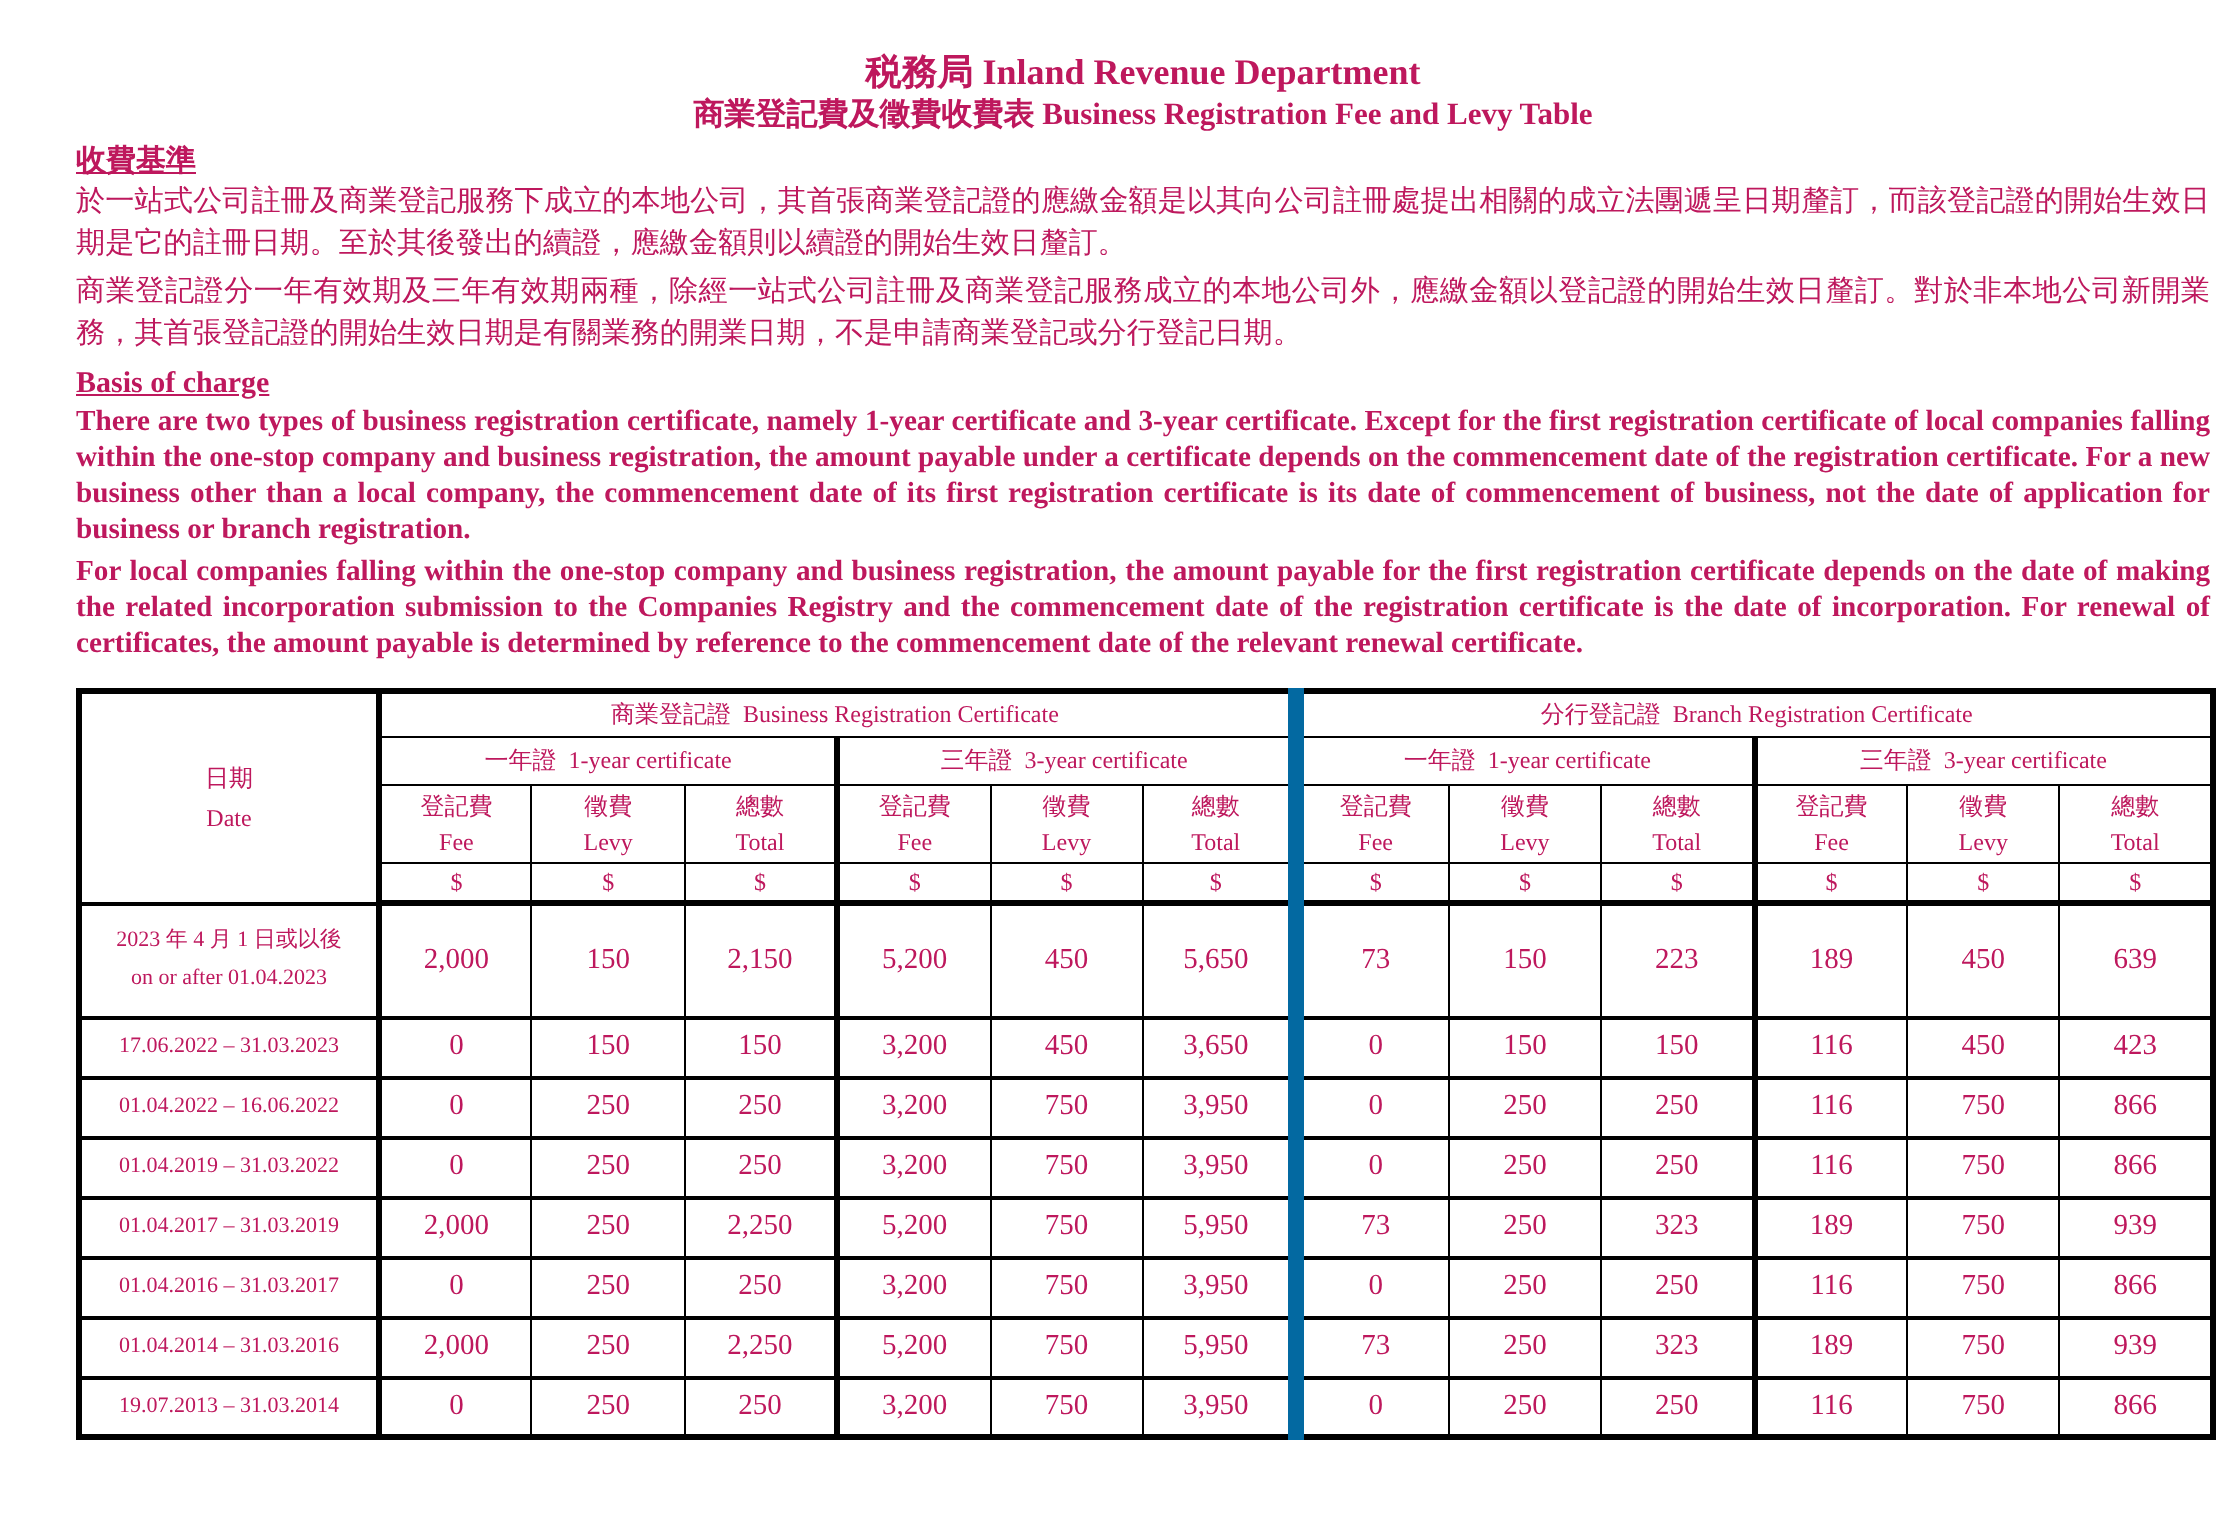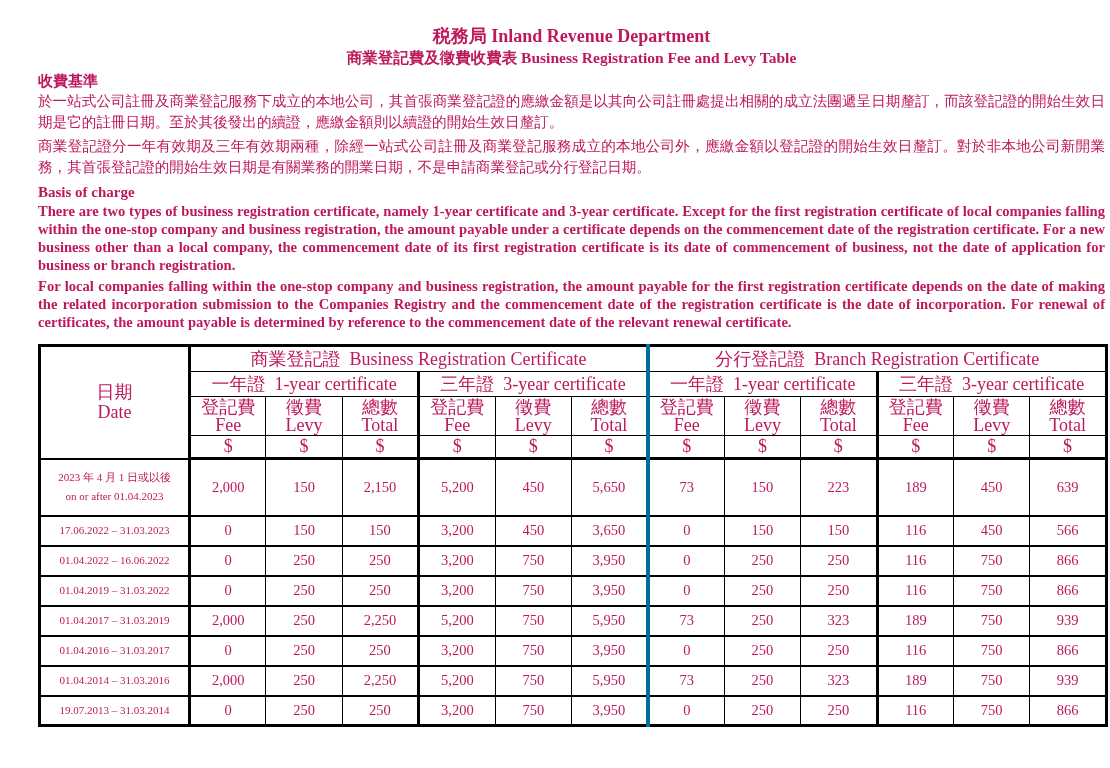--- a/index.html
+++ b/index.html
@@ -9,21 +9,21 @@
     width: 1110px; height: 768px;
     overflow: hidden;
     background: #ffffff;
     color: #be185d;
     font-family: "Liberation Serif", "DejaVu Serif", serif;
   }
   .content { width: 1067px; margin-left: 38px; padding-top: 26px; }
 
   h1.title { margin: 0; text-align: center; font-size: 18px; line-height: 20px; font-weight: bold; }
   h2.subtitle { margin: 2px 0 0; text-align: center; font-size: 15.5px; line-height: 19px; font-weight: bold; }
-  h3.sec { margin: 5px 0 1px; font-size: 15px; line-height: 18px; font-weight: bold; }
+  h3.sec { margin: 5px 0 1px; font-size: 15px; line-height: 18px; font-weight: bold; text-decoration: underline; }
   p.para { margin: 1px 0 0; font-size: 14.6px; text-align: justify; }
   p.para-zh { line-height: 21px; }
   p.para-zh + p.para-zh { margin-top: 3px; }
   p.para-en { line-height: 18px; font-weight: bold; }
   p.para-en + p.para-en { margin-top: 3px; }
 
   table.fee {
     border-collapse: collapse;
     table-layout: fixed;
     width: 1067px;
@@ -31,32 +31,32 @@
     border: 3px solid #000;
   }
   .fee th, .fee td {
     border: 1px solid #000;
     text-align: center;
     vertical-align: middle;
     font-weight: normal;
     padding: 0 2px;
     overflow: hidden;
   }
-  .fee thead th { font-size: 18px; }
+  .fee thead th { font-size: 12px; }
   .fee tr.hrow1 th { height: 23px; }
   .fee tr.hrow2 th { height: 24px; }
   .fee tr.hrow3 th { height: 39px; }
   .fee tr.hrow3 th div { line-height: 18.5px; }
   .fee tr.hrow4 th { height: 20px; border-bottom: 3px solid #000; }
   .fee tbody td { font-size: 14.5px; border-top-width: 2px; border-bottom-width: 2px; }
   .fee tbody tr { height: 30px; }
   .fee tbody tr.tall { height: 57px; }
   .fee .date-col { border-right: 3px solid #000; }
   .fee .bl-major { border-left: 3px solid #000; }
-  .fee .bl-center { border-left: 4px solid #0369a1; }
+  .fee .bl-center { border-left: 8px solid #0369a1; }
   .fee td.date-cell { font-size: 11px; padding: 0 3px; }
   .fee td.date-cell div { line-height: 19px; }
   .fee th.date-head div { line-height: 20px; }
 </style>
 </head>
 <body>
 
 <div class="page">
   <div class="content">
 
@@ -184,21 +184,21 @@
             <td>150</td>
             <td>150</td>
             <td class="bl-major">3,200</td>
             <td>450</td>
             <td>3,650</td>
             <td class="bl-center">0</td>
             <td>150</td>
             <td>150</td>
             <td class="bl-major">116</td>
             <td>450</td>
-            <td>566</td>
+            <td>423</td>
           </tr>
           <tr>
             <td class="date-col date-cell">
               <div>01.04.2022 – 16.06.2022</div>
             </td>
             <td class="bl-major">0</td>
             <td>250</td>
             <td>250</td>
             <td class="bl-major">3,200</td>
             <td>750</td>

